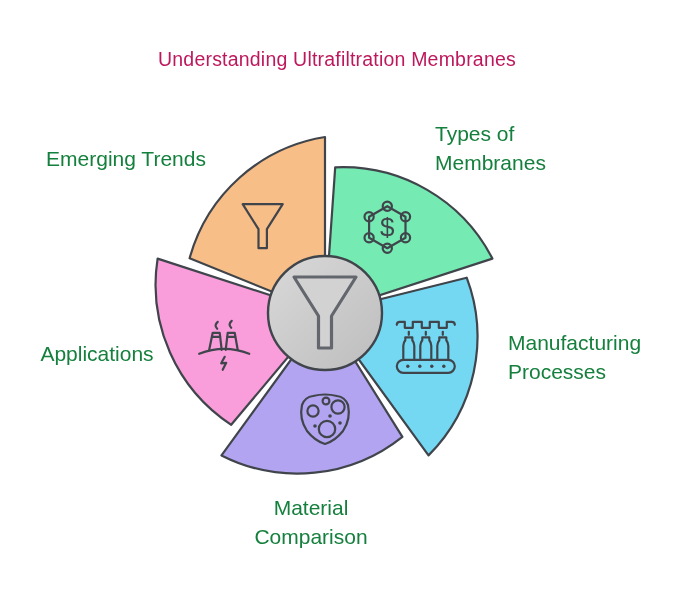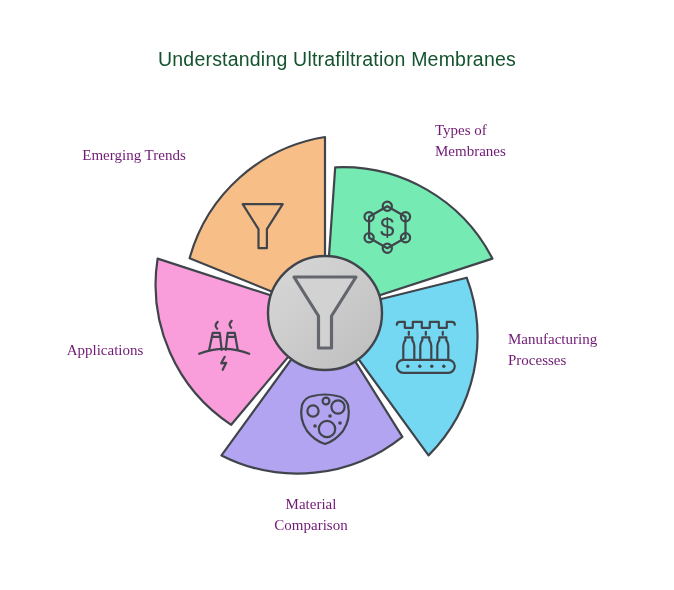--- a/index.html
+++ b/index.html
@@ -3,31 +3,30 @@
 <meta charset="utf-8">
 <style>
   html,body{margin:0;padding:0;}
   body{
     width:674px;height:590px;position:relative;overflow:hidden;
     background:#FFFFFF;
     font-family:"Liberation Sans", sans-serif;
   }
   .title{
     position:absolute;left:0;top:48px;width:674px;
-    text-align:center;font-size:19.5px;color:#14532d;letter-spacing:.2px;
+    text-align:center;font-size:19.5px;color:#be185d;letter-spacing:.2px;
   }
   .label{
-    position:absolute;color:#701a75;font-size:15px;line-height:1.38;
+    position:absolute;color:#15803d;font-size:21px;line-height:1.38;
     white-space:pre-line;
-    font-family:Liberation Serif, serif;
   }
-  .label-emerging{left:34px;top:145px;width:200px;text-align:center;}
+  .label-emerging{left:26px;top:145px;width:200px;text-align:center;}
   .label-types{left:435px;top:120px;width:180px;text-align:left;}
   .label-manufacturing{left:508px;top:329px;width:180px;text-align:left;}
-  .label-applications{left:25px;top:340px;width:160px;text-align:center;}
+  .label-applications{left:17px;top:340px;width:160px;text-align:center;}
   .label-material{left:211px;top:494px;width:200px;text-align:center;}
   #wheel-svg{position:absolute;left:85px;top:73px;}
   .blade{stroke:#40454C;stroke-width:2.2;stroke-linejoin:round;}
   .icon-stroke{fill:none;stroke:#40454C;stroke-width:2.2;stroke-linecap:round;stroke-linejoin:round;}
   .icon-dot{fill:#40454C;stroke:none;}
   .center-circle{stroke:#40454C;stroke-width:2.4;}
   .center-funnel{stroke-width:3.2;stroke-linejoin:round;stroke-linecap:round;}
   .molecule-text{font-family:"Liberation Sans",sans-serif;font-size:26px;fill:#40454C;text-anchor:middle;}
 </style>
 </head>

